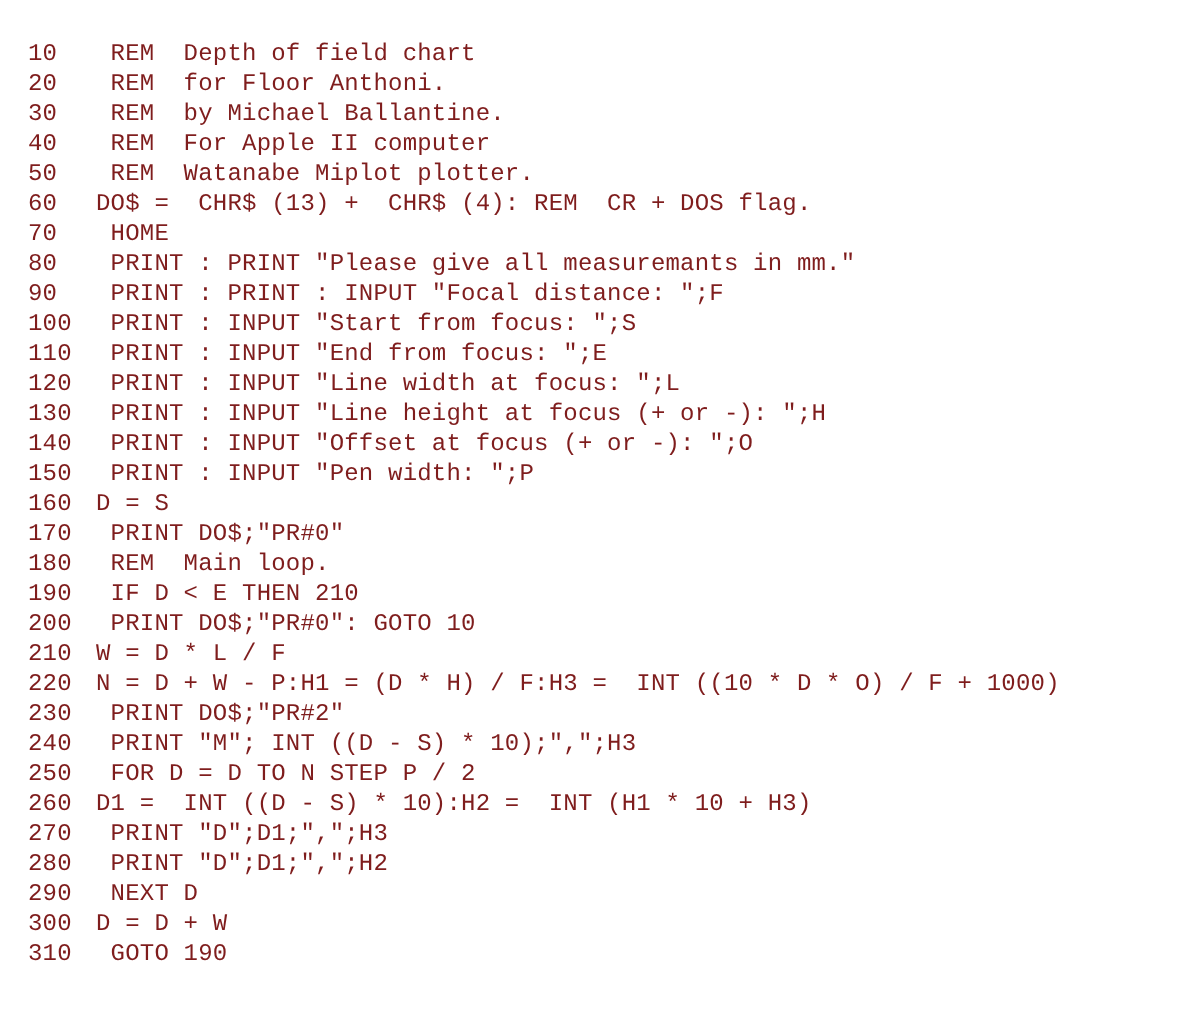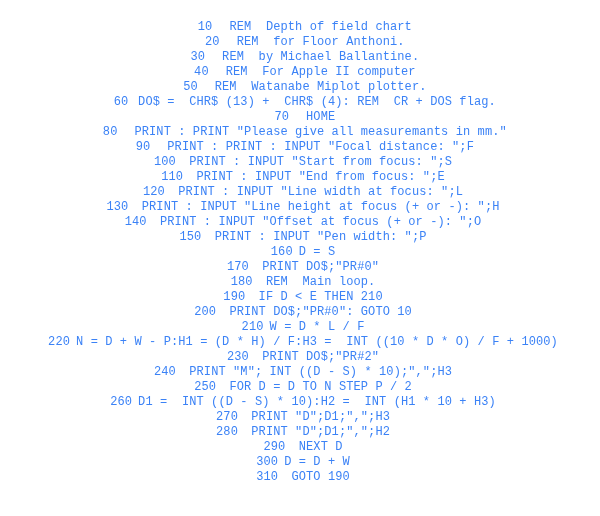--- a/index.html
+++ b/index.html
@@ -6,24 +6,23 @@
     margin: 0;
     padding: 0;
     background: #ffffff;
     width: 600px;
   }
   .page {
     padding: 20px 14px;
     font-family: "Courier New", Courier, monospace;
     font-size: 12px;
     line-height: 15px;
-    color: #3b82f6;
+    color: #7f1d1d;
     white-space: pre;
     letter-spacing: 0.1px;
-    text-align: center;
   }
   .ln { display: block; }
   .num { display: inline-block; width: 34px; }
 </style>
 </head>
 <body>
 
 <div class="page" id="listing"><span class="ln"><span class="num">10</span><span> REM  Depth of field chart</span></span><span class="ln"><span class="num">20</span><span> REM  for Floor Anthoni.</span></span><span class="ln"><span class="num">30</span><span> REM  by Michael Ballantine.</span></span><span class="ln"><span class="num">40</span><span> REM  For Apple II computer</span></span><span class="ln"><span class="num">50</span><span> REM  Watanabe Miplot plotter.</span></span><span class="ln"><span class="num">60</span><span>DO$ =  CHR$ (13) +  CHR$ (4): REM  CR + DOS flag.</span></span><span class="ln"><span class="num">70</span><span> HOME</span></span><span class="ln"><span class="num">80</span><span> PRINT : PRINT "Please give all measuremants in mm."</span></span><span class="ln"><span class="num">90</span><span> PRINT : PRINT : INPUT "Focal distance: ";F</span></span><span class="ln"><span class="num">100</span><span> PRINT : INPUT "Start from focus: ";S</span></span><span class="ln"><span class="num">110</span><span> PRINT : INPUT "End from focus: ";E</span></span><span class="ln"><span class="num">120</span><span> PRINT : INPUT "Line width at focus: ";L</span></span><span class="ln"><span class="num">130</span><span> PRINT : INPUT "Line height at focus (+ or -): ";H</span></span><span class="ln"><span class="num">140</span><span> PRINT : INPUT "Offset at focus (+ or -): ";O</span></span><span class="ln"><span class="num">150</span><span> PRINT : INPUT "Pen width: ";P</span></span><span class="ln"><span class="num">160</span><span>D = S</span></span><span class="ln"><span class="num">170</span><span> PRINT DO$;"PR#0"</span></span><span class="ln"><span class="num">180</span><span> REM  Main loop.</span></span><span class="ln"><span class="num">190</span><span> IF D &lt; E THEN 210</span></span><span class="ln"><span class="num">200</span><span> PRINT DO$;"PR#0": GOTO 10</span></span><span class="ln"><span class="num">210</span><span>W = D * L / F</span></span><span class="ln"><span class="num">220</span><span>N = D + W - P:H1 = (D * H) / F:H3 =  INT ((10 * D * O) / F + 1000)</span></span><span class="ln"><span class="num">230</span><span> PRINT DO$;"PR#2"</span></span><span class="ln"><span class="num">240</span><span> PRINT "M"; INT ((D - S) * 10);",";H3</span></span><span class="ln"><span class="num">250</span><span> FOR D = D TO N STEP P / 2</span></span><span class="ln"><span class="num">260</span><span>D1 =  INT ((D - S) * 10):H2 =  INT (H1 * 10 + H3)</span></span><span class="ln"><span class="num">270</span><span> PRINT "D";D1;",";H3</span></span><span class="ln"><span class="num">280</span><span> PRINT "D";D1;",";H2</span></span><span class="ln"><span class="num">290</span><span> NEXT D</span></span><span class="ln"><span class="num">300</span><span>D = D + W</span></span><span class="ln"><span class="num">310</span><span> GOTO 190</span></span></div>
 
 </body></html>

